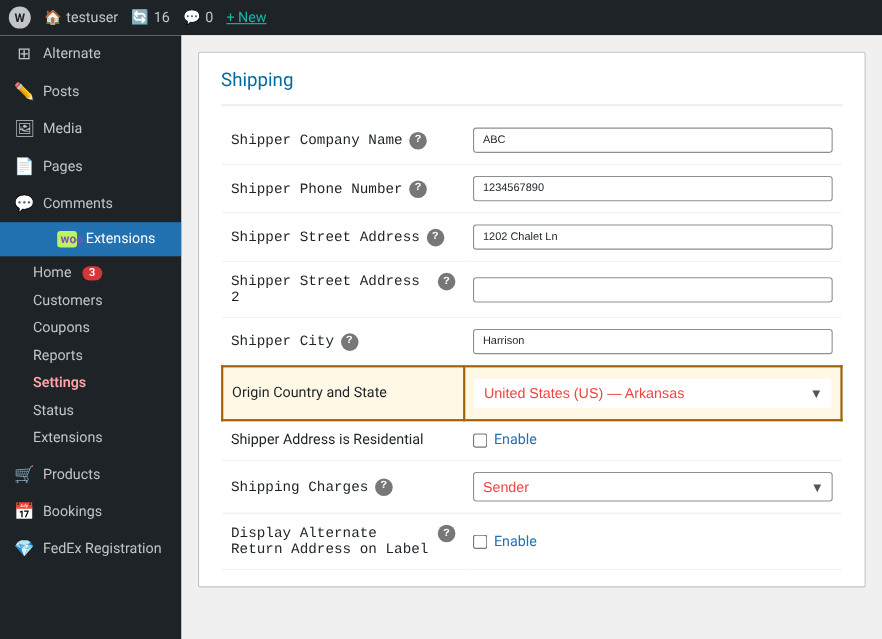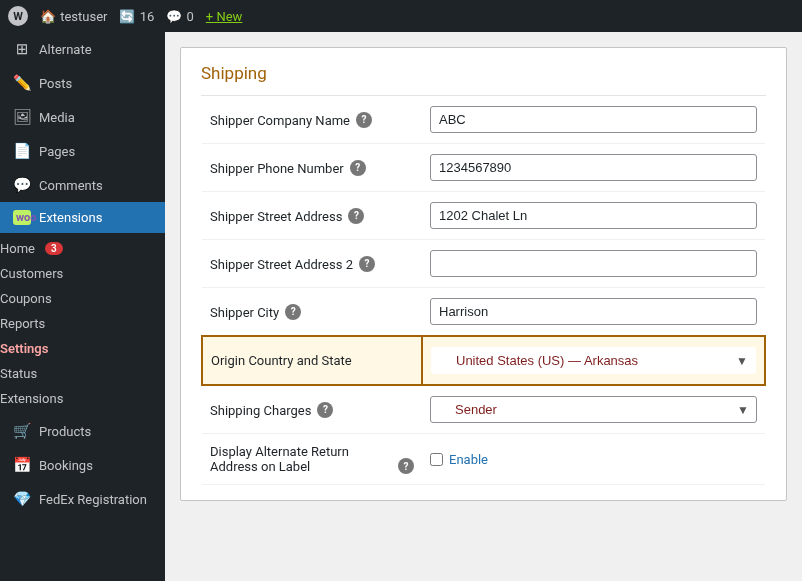--- a/index.html
+++ b/index.html
@@ -28,21 +28,21 @@
       width: 20px; height: 20px;
       background: #c3c4c7;
       border-radius: 50%;
       display: flex; align-items: center; justify-content: center;
       color: #1d2327;
       font-weight: bold;
       font-size: 11px;
     }
     .plus-new {
       display: flex; align-items: center; gap: 3px;
-      color: #84cc16;
+      color: #14b8a6;
       cursor: pointer;
       text-decoration: underline;
     }
 
     
     .main-layout {
       display: flex;
       flex: 1;
       overflow: hidden;
     }
@@ -63,20 +63,21 @@
       gap: 8px;
       padding: 8px 10px;
       cursor: pointer;
       font-size: 13px;
       color: #c3c4c7;
       border-left: 3px solid transparent;
     }
     .sidebar-item.woocommerce-menu { background: #2271b1; color: #fff; border-left-color: transparent; }
     .sidebar-icon { font-size: 15px; width: 18px; text-align: center; }
     .sidebar-sub {
+      padding-left: 30px;
       padding-top: 3px;
       padding-bottom: 3px;
     }
     .sidebar-sub-item {
       display: flex;
       align-items: center;
       gap: 6px;
       padding: 5px 10px 5px 0;
       cursor: pointer;
       color: #c3c4c7;
@@ -103,24 +104,24 @@
     .content-inner {
       background: #fff;
       margin: 15px;
       padding: 15px 20px;
       border: 1px solid #c3c4c7;
       border-radius: 2px;
     }
     .content-title {
       font-size: 17px;
       font-weight: 400;
-      color: #a16207;
+      color: #0369a1;
       padding-bottom: 12px;
       border-bottom: 1px solid #e2e4e7;
-      margin-bottom: 0;
+      margin-bottom: 10px;
     }
 
     
     .form-table {
       width: 100%;
       border-collapse: collapse;
     }
     .form-table tr td {
       padding: 10px 8px;
       vertical-align: middle;
@@ -131,22 +132,23 @@
       border: 2px solid #a16207;
     }
     .field-label {
       width: 220px;
       color: #1d2327;
       font-size: 13px;
       font-weight: 400;
     }
     .field-label-inner {
       display: flex;
-      align-items: flex-end;
+      align-items: flex-start;
       gap: 6px;
+      font-family: Liberation Mono, monospace;
     }
     .help-icon {
       width: 16px; height: 16px;
       background: #777;
       border-radius: 50%;
       display: flex; align-items: center; justify-content: center;
       color: #fff;
       font-size: 10px;
       font-weight: 700;
       cursor: pointer;
@@ -154,32 +156,32 @@
     }
     .field-value {
       flex: 1;
     }
     .form-input {
       width: 100%;
       max-width: 370px;
       padding: 5px 8px;
       border: 1px solid #8c8f94;
       border-radius: 3px;
-      font-size: 13px;
+      font-size: 10px;
       color: #1d2327;
       background: #fff;
     }
     .form-select {
       width: 100%;
       max-width: 370px;
-      padding: 5px 24px;
+      padding: 5px 8px;
       border: 1px solid #8c8f94;
       border-radius: 3px;
       font-size: 13px;
-      color: #7f1d1d;
+      color: #ef4444;
       background: #fff;
       appearance: none;
       cursor: pointer;
     }
     .select-wrapper {
       position: relative;
       max-width: 370px;
     }
     .select-wrapper .chevron {
       position: absolute;
@@ -244,21 +246,21 @@
     <div class="sidebar-item">
       <span class="sidebar-icon">📄</span>
       <span>Pages</span>
     </div>
     <div class="sidebar-item">
       <span class="sidebar-icon">💬</span>
       <span>Comments</span>
     </div>
 
     <div class="sidebar-item woocommerce-menu">
-      <span class="sidebar-icon" style="background:#bef264;color:#7f54b3;border-radius:3px;padding:1px 3px;font-size:11px;font-weight:700;">woo</span>
+      <span class="sidebar-icon" style="background:#bef264;color:#7f54b3;border-radius:3px;padding:1px 3px;font-size:11px;font-weight:700;margin-left:39px;">woo</span>
       <span>Extensions</span>
     </div>
     <div class="sidebar-sub">
       <div class="sidebar-sub-item">
         <span>Home</span>
         <span class="sidebar-badge">3</span>
       </div>
       <div class="sidebar-sub-item">
         <span>Customers</span>
       </div>
@@ -370,20 +372,31 @@
                 <select class="form-select">
                   <option>United States (US) — Arkansas</option>
                   <option>United States (US) — Alabama</option>
                   <option>United States (US) — California</option>
                 </select>
                 <span class="chevron">▼</span>
               </div>
             </td>
           </tr>
 
+          <tr>
+            <td class="field-label">
+              <span>Shipper Address is Residential</span>
+            </td>
+            <td class="field-value">
+              <label class="checkbox-label">
+                <input type="checkbox" style="">
+                <span>Enable</span>
+              </label>
+            </td>
+          </tr>
 
           <tr>
             <td class="field-label">
               <div class="field-label-inner">
                 <span>Shipping Charges</span>
                 <span class="help-icon">?</span>
               </div>
             </td>
             <td class="field-value">
               <div class="select-wrapper">

